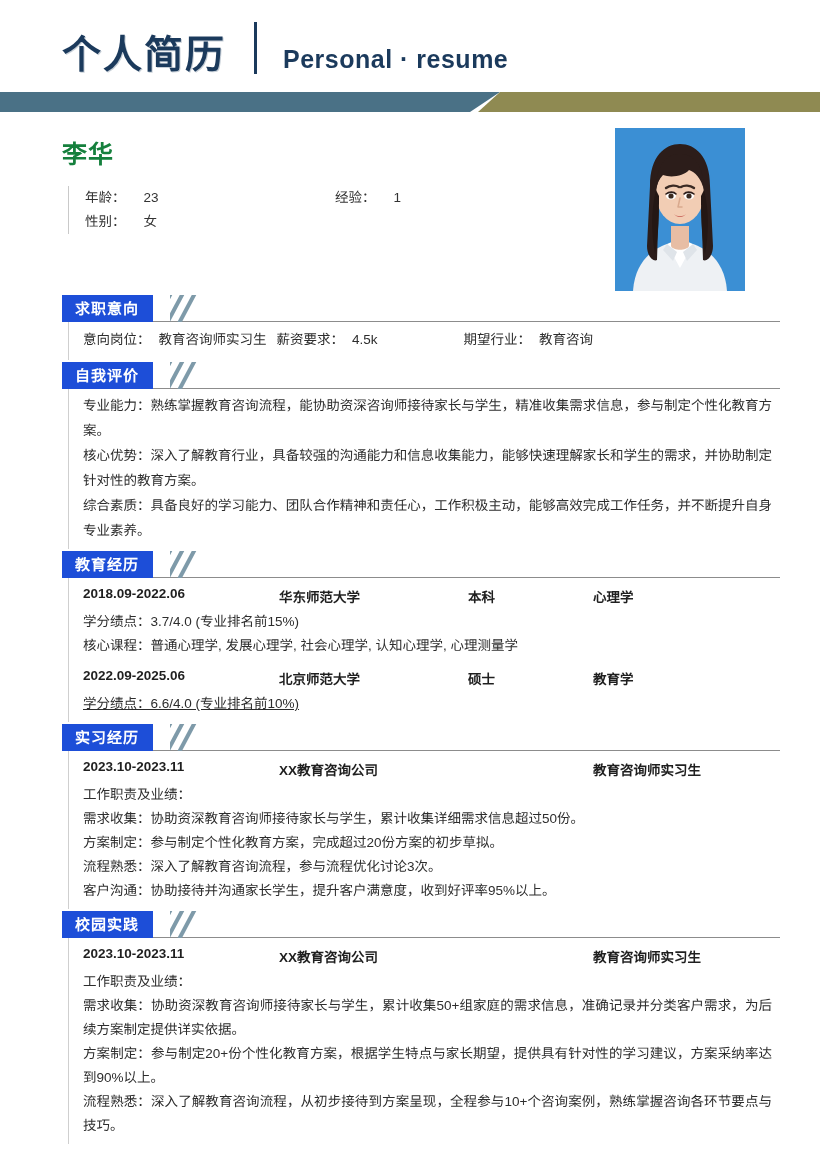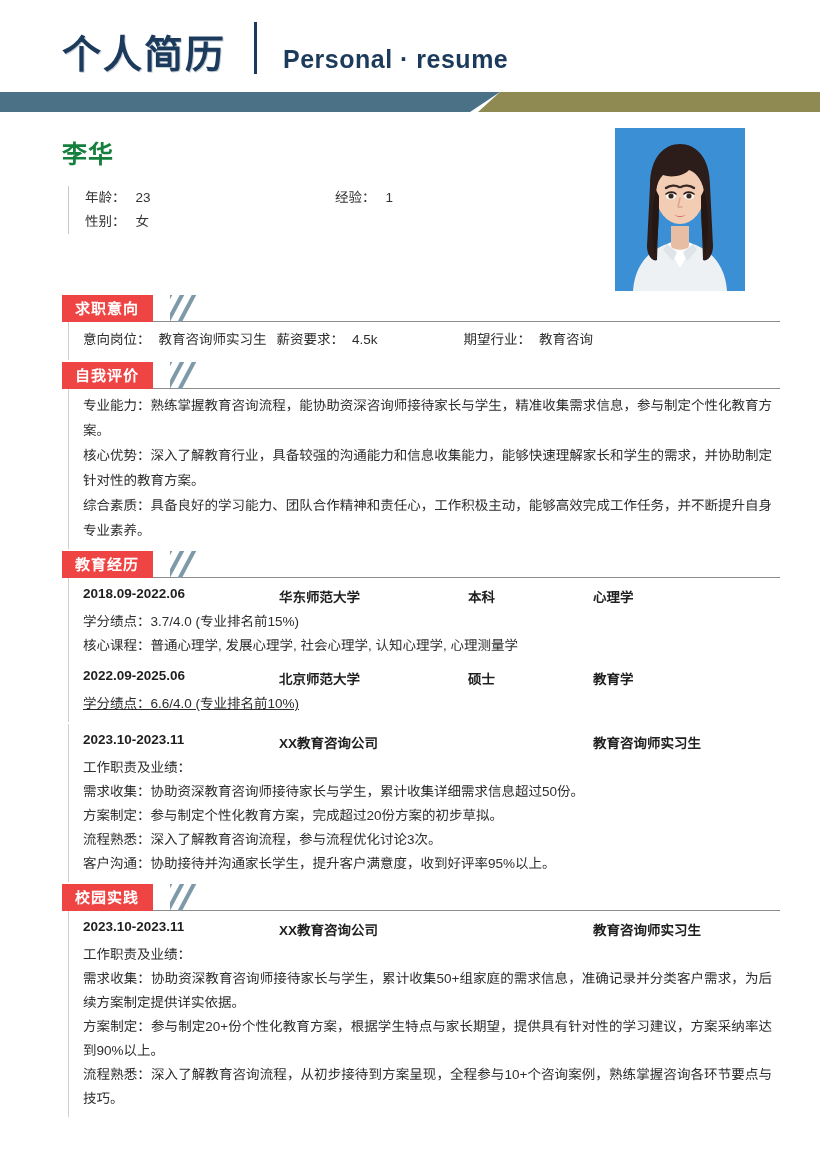--- a/index.html
+++ b/index.html
@@ -103,20 +103,21 @@
   }
   .info-row {
     display: flex;
     font-size: 13.5px;
     line-height: 24px;
     color: #333;
   }
   .info-cell {
     display: flex;
     white-space: nowrap;
+    gap: 8px;
   }
   .info-cell.left { width: 250px; }
   .info-label { color: #333; }
   .info-value { margin-left: 10px; color: #333; }
 
   .photo {
     position: absolute;
     left: 615px;
     top: 10px;
     width: 130px;
@@ -135,21 +136,21 @@
     position: relative;
     height: 27px;
     margin-left: 62px;
     width: 718px;
   }
   .sec-badge {
     position: absolute;
     left: 0;
     top: 0;
     height: 27px;
-    background: #ef4444;
+    background: #1d4ed8;
     color: #ffffff;
     font-size: 15px;
     font-weight: bold;
     line-height: 27px;
     padding: 0 14px 0 13px;
     letter-spacing: 1px;
     box-sizing: border-box;
     z-index: 2;
   }
   .sec-stripes {
@@ -374,20 +375,29 @@
         <span class="eh-degree">硕士</span>
         <span class="eh-major">教育学</span>
       </div>
       <div class="entry-line">学分绩点：6.6/4.0 (专业排名前10%)</div>
     </div>
 
   </div>
 </div>
 
 <div class="section">
+  <div class="sec-head">
+    <div class="sec-badge">实习经历</div>
+    <div class="sec-stripes" style="left:108px">
+        <i></i>
+        <i></i>
+        <i></i>
+      </div>
+    <div class="sec-rule"></div>
+  </div>
   <div class="sec-body">
     <div class="entry">
       <div class="entry-head">
         <span class="eh-date">2023.10-2023.11</span>
         <span class="eh-org">XX教育咨询公司</span>
         <span class="eh-role">教育咨询师实习生</span>
       </div>
       <div class="entry-line">工作职责及业绩：</div>
       <div class="entry-line">需求收集：协助资深教育咨询师接待家长与学生，累计收集详细需求信息超过50份。</div>
       <div class="entry-line">方案制定：参与制定个性化教育方案，完成超过20份方案的初步草拟。</div>

